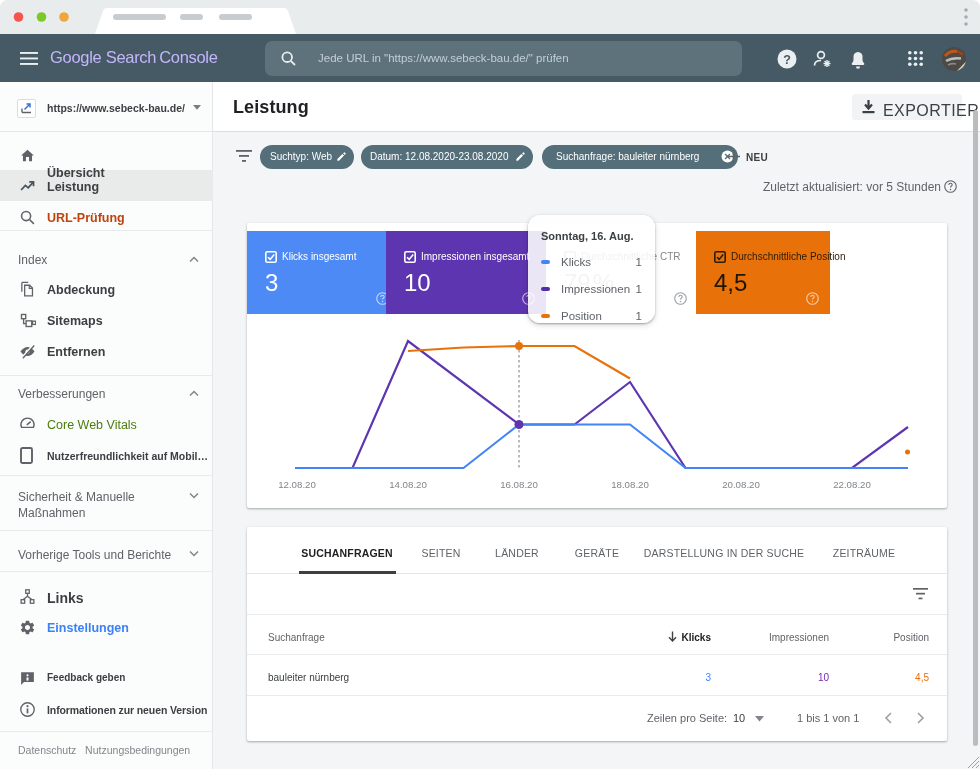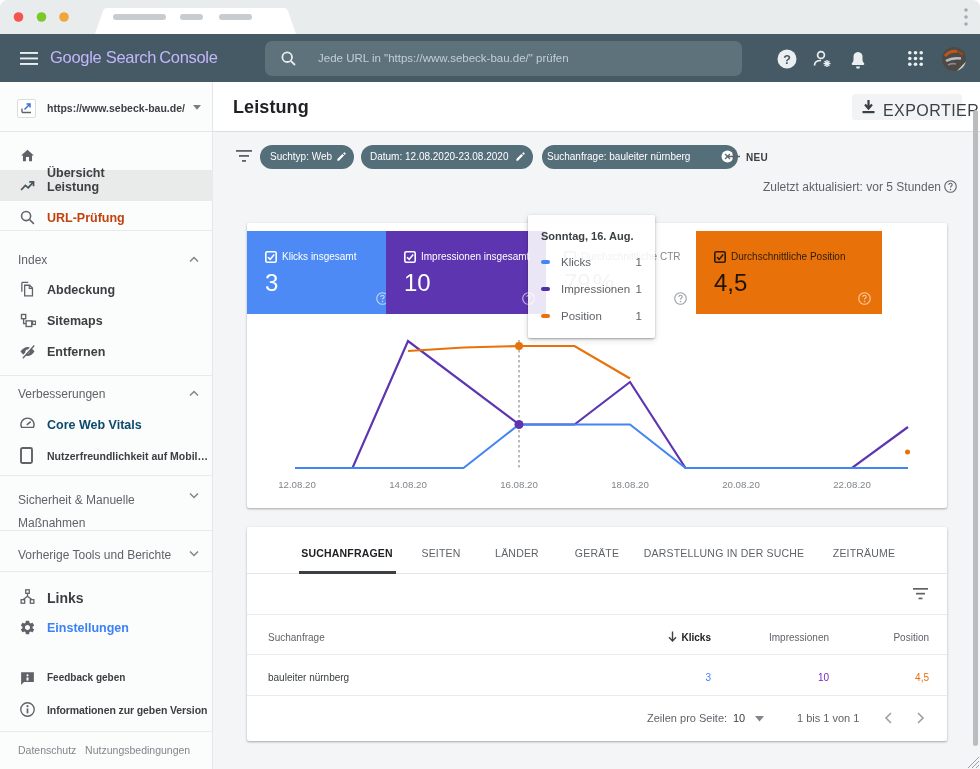--- a/index.html
+++ b/index.html
@@ -170,30 +170,30 @@
 
   <div class="abs" style="left:18px;top:305px;font-size:12px;color:#5f6368">Verbesserungen</div>
   <svg class="abs" style="left:189px;top:308px" width="10" height="6" viewBox="0 0 10 6">
       <path d="M1 5.5 L5 1.5 L9 5.5" fill="none" stroke="#80868b" stroke-width="1.5"></path>
     </svg>
 
   <svg class="abs" style="left:19px;top:333.5px" width="17" height="17" viewBox="0 0 24 24">
     <path d="M3.5 16 a9.3 9.3 0 1 1 17 0 z" fill="none" stroke="#5f6368" stroke-width="1.9"></path>
     <line x1="11" y1="12.5" x2="16.5" y2="8" stroke="#5f6368" stroke-width="2.1"></line>
   </svg>
-  <div class="abs" style="left:47px;top:336px;font-size:12.5px;font-weight:bold;color:#0c4a6e">Core Web Vitals</div>
+  <div class="abs" style="left:47px;top:336px;font-size:12.5px;font-weight:normal;color:#4d7c0f">Core Web Vitals</div>
 
   <svg class="abs" style="left:20px;top:364.5px" width="15" height="17" viewBox="0 0 15 17">
       <rect x="1" y="1" width="11" height="15" rx="1.5" fill="none" stroke="#5f6368" stroke-width="1.9"></rect>
     </svg>
   <div class="abs" style="left:47px;top:368px;font-size:10.5px;font-weight:bold;color:#3c4043;width:163px;white-space:nowrap;overflow:hidden;text-overflow:ellipsis">Nutzerfreundlichkeit auf Mobilgeräten</div>
 
   <div class="abs" style="left:0;top:393px;width:213px;border-top:1px solid #e7e9ea"></div>
 
-  <div class="abs" style="left:18px;top:407px;font-size:12px;color:#5f6368;line-height:23px">Sicherheit &amp; Manuelle<br>Maßnahmen</div>
+  <div class="abs" style="left:18px;top:407px;font-size:12px;color:#5f6368;line-height:16px">Sicherheit &amp; Manuelle<br>Maßnahmen</div>
   <svg class="abs" style="left:189px;top:411px" width="10" height="6" viewBox="0 0 10 6">
       <path d="M1 0.5 L5 4.5 L9 0.5" fill="none" stroke="#80868b" stroke-width="1.5"></path>
     </svg>
 
   <div class="abs" style="left:0;top:448px;width:213px;border-top:1px solid #e7e9ea"></div>
 
   <div class="abs" style="left:18px;top:466px;font-size:12px;color:#5f6368">Vorherige Tools und Berichte</div>
   <svg class="abs" style="left:189px;top:469px" width="10" height="6" viewBox="0 0 10 6">
       <path d="M1 0.5 L5 4.5 L9 0.5" fill="none" stroke="#80868b" stroke-width="1.5"></path>
     </svg>
@@ -218,21 +218,21 @@
     <circle cx="12" cy="7.5" r="1.6" fill="#fbfcfc"></circle>
     <rect x="10.6" y="10.5" width="2.8" height="4.5" fill="#fbfcfc"></rect>
   </svg>
   <div class="abs" style="left:47px;top:590px;font-size:10px;font-weight:bold;color:#3c4043">Feedback geben</div>
 
   <svg class="abs" style="left:19px;top:618.5px" width="17" height="17" viewBox="0 0 24 24">
     <circle cx="12" cy="12" r="9.5" fill="none" stroke="#5f6368" stroke-width="1.9"></circle>
     <rect x="10.8" y="10.5" width="2.4" height="7" fill="#5f6368"></rect>
     <circle cx="12" cy="7.3" r="1.5" fill="#5f6368"></circle>
   </svg>
-  <div class="abs" style="left:47px;top:622px;font-size:10.5px;font-weight:bold;color:#3c4043;letter-spacing:-.1px;white-space:nowrap">Informationen zur geben Version</div>
+  <div class="abs" style="left:47px;top:622px;font-size:10.5px;font-weight:bold;color:#3c4043;letter-spacing:-.1px;white-space:nowrap">Informationen zur neuen Version</div>
 
   <div class="abs" style="left:0;top:649px;width:213px;border-top:1px solid #e7e9ea"></div>
   <div class="abs" style="left:18px;top:662px;font-size:10.5px;color:#80868b">Datenschutz&nbsp;&nbsp;&nbsp;Nutzungsbedingungen</div>
 </div>
 
 <div class="abs" id="main" style="left:213px;top:82px;width:767px;height:687px;background:#f4f5f6">
 
   <div class="abs" style="left:0;top:0;width:767px;height:50px;background:#fff;border-bottom:1px solid #dcdee0">
     <div class="abs" style="left:20px;top:15px;font-size:18px;font-weight:bold;color:#202124;letter-spacing:.1px">Leistung</div>
     <div class="abs" style="left:639px;top:12px;width:110px;height:26px;background:#f1f3f4;border-radius:3px">
@@ -252,21 +252,21 @@
   <div class="abs chip" style="left:47px;top:62.5px;width:94px;padding-left:10px">Suchtyp: Web
     <svg class="chipicon" width="11" height="11" viewBox="0 0 24 24">
         <path d="M3 17.5 V21 h3.5 L17.5 10 L14 6.5 Z M15.5 5 L19 8.5 L21 6.5 q.8 -.9 0 -1.8 L19.3 3 q-.9 -.8 -1.8 0 Z" fill="#fff"></path>
       </svg>
   </div>
   <div class="abs chip" style="left:148px;top:62.5px;width:172px;padding-left:9px">Datum: 12.08.2020-23.08.2020
     <svg class="chipicon" width="11" height="11" viewBox="0 0 24 24">
         <path d="M3 17.5 V21 h3.5 L17.5 10 L14 6.5 Z M15.5 5 L19 8.5 L21 6.5 q.8 -.9 0 -1.8 L19.3 3 q-.9 -.8 -1.8 0 Z" fill="#fff"></path>
       </svg>
   </div>
-  <div class="abs chip" style="left:329px;top:62.5px;width:196px;padding-left:5px">Suchanfrage: bauleiter nürnberg
+  <div class="abs chip" style="left:329px;top:62.5px;width:196px;padding-left:14px">Suchanfrage: bauleiter nürnberg
     <svg class="chipicon" style="right:4px;top:5.5px" width="13" height="13" viewBox="0 0 24 24">
         <circle cx="12" cy="12" r="11" fill="#fff"></circle>
         <path d="M7.5 7.5 L16.5 16.5 M16.5 7.5 L7.5 16.5" stroke="#546e7a" stroke-width="2.4"></path>
       </svg>
   </div>
   <svg class="abs" style="left:514px;top:68px" width="13" height="13" viewBox="0 0 13 13">
       <path d="M6.5 0 v13 M0 6.5 h13" stroke="#5f6368" stroke-width="1.7"></path>
     </svg>
   <div class="abs" style="left:533px;top:70px;font-size:10px;font-weight:bold;color:#3c4043;letter-spacing:.3px">NEU</div>
 
@@ -310,21 +310,21 @@
           <rect x="0.8" y="0.8" width="10.4" height="10.4" rx="1.5" fill="none" stroke="#9aa0a6" stroke-width="1.6"></rect>
         </svg>
       <div class="tlabel">Durchschnittliche CTR</div>
       <div class="tval" style="color:#9aa0a6">79 %</div>
       <svg class="thelp" style="right:auto;left:128px" width="13" height="13" viewBox="0 0 14 14">
           <circle cx="7" cy="7" r="6.2" fill="none" stroke="#9aa0a6" stroke-width="1.2"></circle>
           <path d="M5.2 5.4 q0 -1.9 1.8 -1.9 q1.8 0 1.8 1.6 q0 1 -1 1.6 q-.8.5 -.8 1.3" fill="none" stroke="#9aa0a6" stroke-width="1.2"></path>
           <circle cx="7" cy="10.3" r=".8" fill="#9aa0a6"></circle>
         </svg>
     </div>
-    <div class="tile" style="left:449px;width:186px;background:#e8710a;color:#332211">
+    <div class="tile" style="left:449px;width:134px;background:#e8710a;color:#332211">
       <svg class="tcheck" width="12" height="12" viewBox="0 0 12 12">
           <rect x="0.8" y="0.8" width="10.4" height="10.4" rx="1.5" fill="none" stroke="#2c1c06" stroke-width="1.6"></rect>
           <path d="M3 6.2 L5.2 8.4 L9.2 3.6" fill="none" stroke="#2c1c06" stroke-width="1.6"></path>
         </svg>
       <div class="tlabel" style="color:#2c1c06">Durchschnittliche Position</div>
       <div class="tval" style="color:#1f1503">4,5</div>
       <svg class="thelp" width="13" height="13" viewBox="0 0 14 14" opacity=".8">
           <circle cx="7" cy="7" r="6.2" fill="none" stroke="#fde4cc" stroke-width="1.2"></circle>
           <path d="M5.2 5.4 q0 -1.9 1.8 -1.9 q1.8 0 1.8 1.6 q0 1 -1 1.6 q-.8.5 -.8 1.3" fill="none" stroke="#fde4cc" stroke-width="1.2"></path>
           <circle cx="7" cy="10.3" r=".8" fill="#fde4cc"></circle>
@@ -397,21 +397,21 @@
       </svg>
   </div>
 </div>
 
 <div class="abs" style="left:973px;top:110px;width:5px;height:636px;background:#b9bdc0;border-radius:3px"></div>
 
 <svg class="abs" style="left:968px;top:756px" width="12" height="13" viewBox="0 0 12 13">
   <path d="M11 1 L0 12 M11 5 L4 12 M11 9 L8 12" stroke="#9aa0a6" stroke-width="1"></path>
 </svg>
 
-<div class="abs" style="left:528px;top:215px;width:127px;height:123px;background:rgba(255,255,255,.88);border-radius:2px;box-shadow:0 1px 2px rgba(0,0,0,.3),0 2px 6px rgba(0,0,0,.15)">
+<div class="abs" style="left:528px;top:215px;width:127px;height:108px;background:rgba(255,255,255,.88);border-radius:12px;box-shadow:0 1px 2px rgba(0,0,0,.3),0 2px 6px rgba(0,0,0,.15)">
   <div class="abs" style="left:13px;top:15px;font-size:11px;font-weight:bold;color:#3c4043">Sonntag, 16. Aug.</div>
   <div class="abs" style="left:13px;top:45px;width:9px;height:3.5px;border-radius:2px;background:#4285f4"></div>
   <div class="abs" style="left:33px;top:41px;font-size:11.5px;color:#5f6368">Klicks</div>
   <div class="abs" style="left:13px;top:72px;width:9px;height:3.5px;border-radius:2px;background:#512da8"></div>
   <div class="abs" style="left:33px;top:68px;font-size:11.5px;color:#5f6368">Impressionen</div>
   <div class="abs" style="left:13px;top:99px;width:9px;height:3.5px;border-radius:2px;background:#e8710a"></div>
   <div class="abs" style="left:33px;top:95px;font-size:11.5px;color:#5f6368">Position</div>
   <div class="abs" style="right:13px;top:41px;font-size:11.5px;color:#5f6368">1</div>
   <div class="abs" style="right:13px;top:68px;font-size:11.5px;color:#5f6368">1</div>
   <div class="abs" style="right:13px;top:95px;font-size:11.5px;color:#5f6368">1</div>

